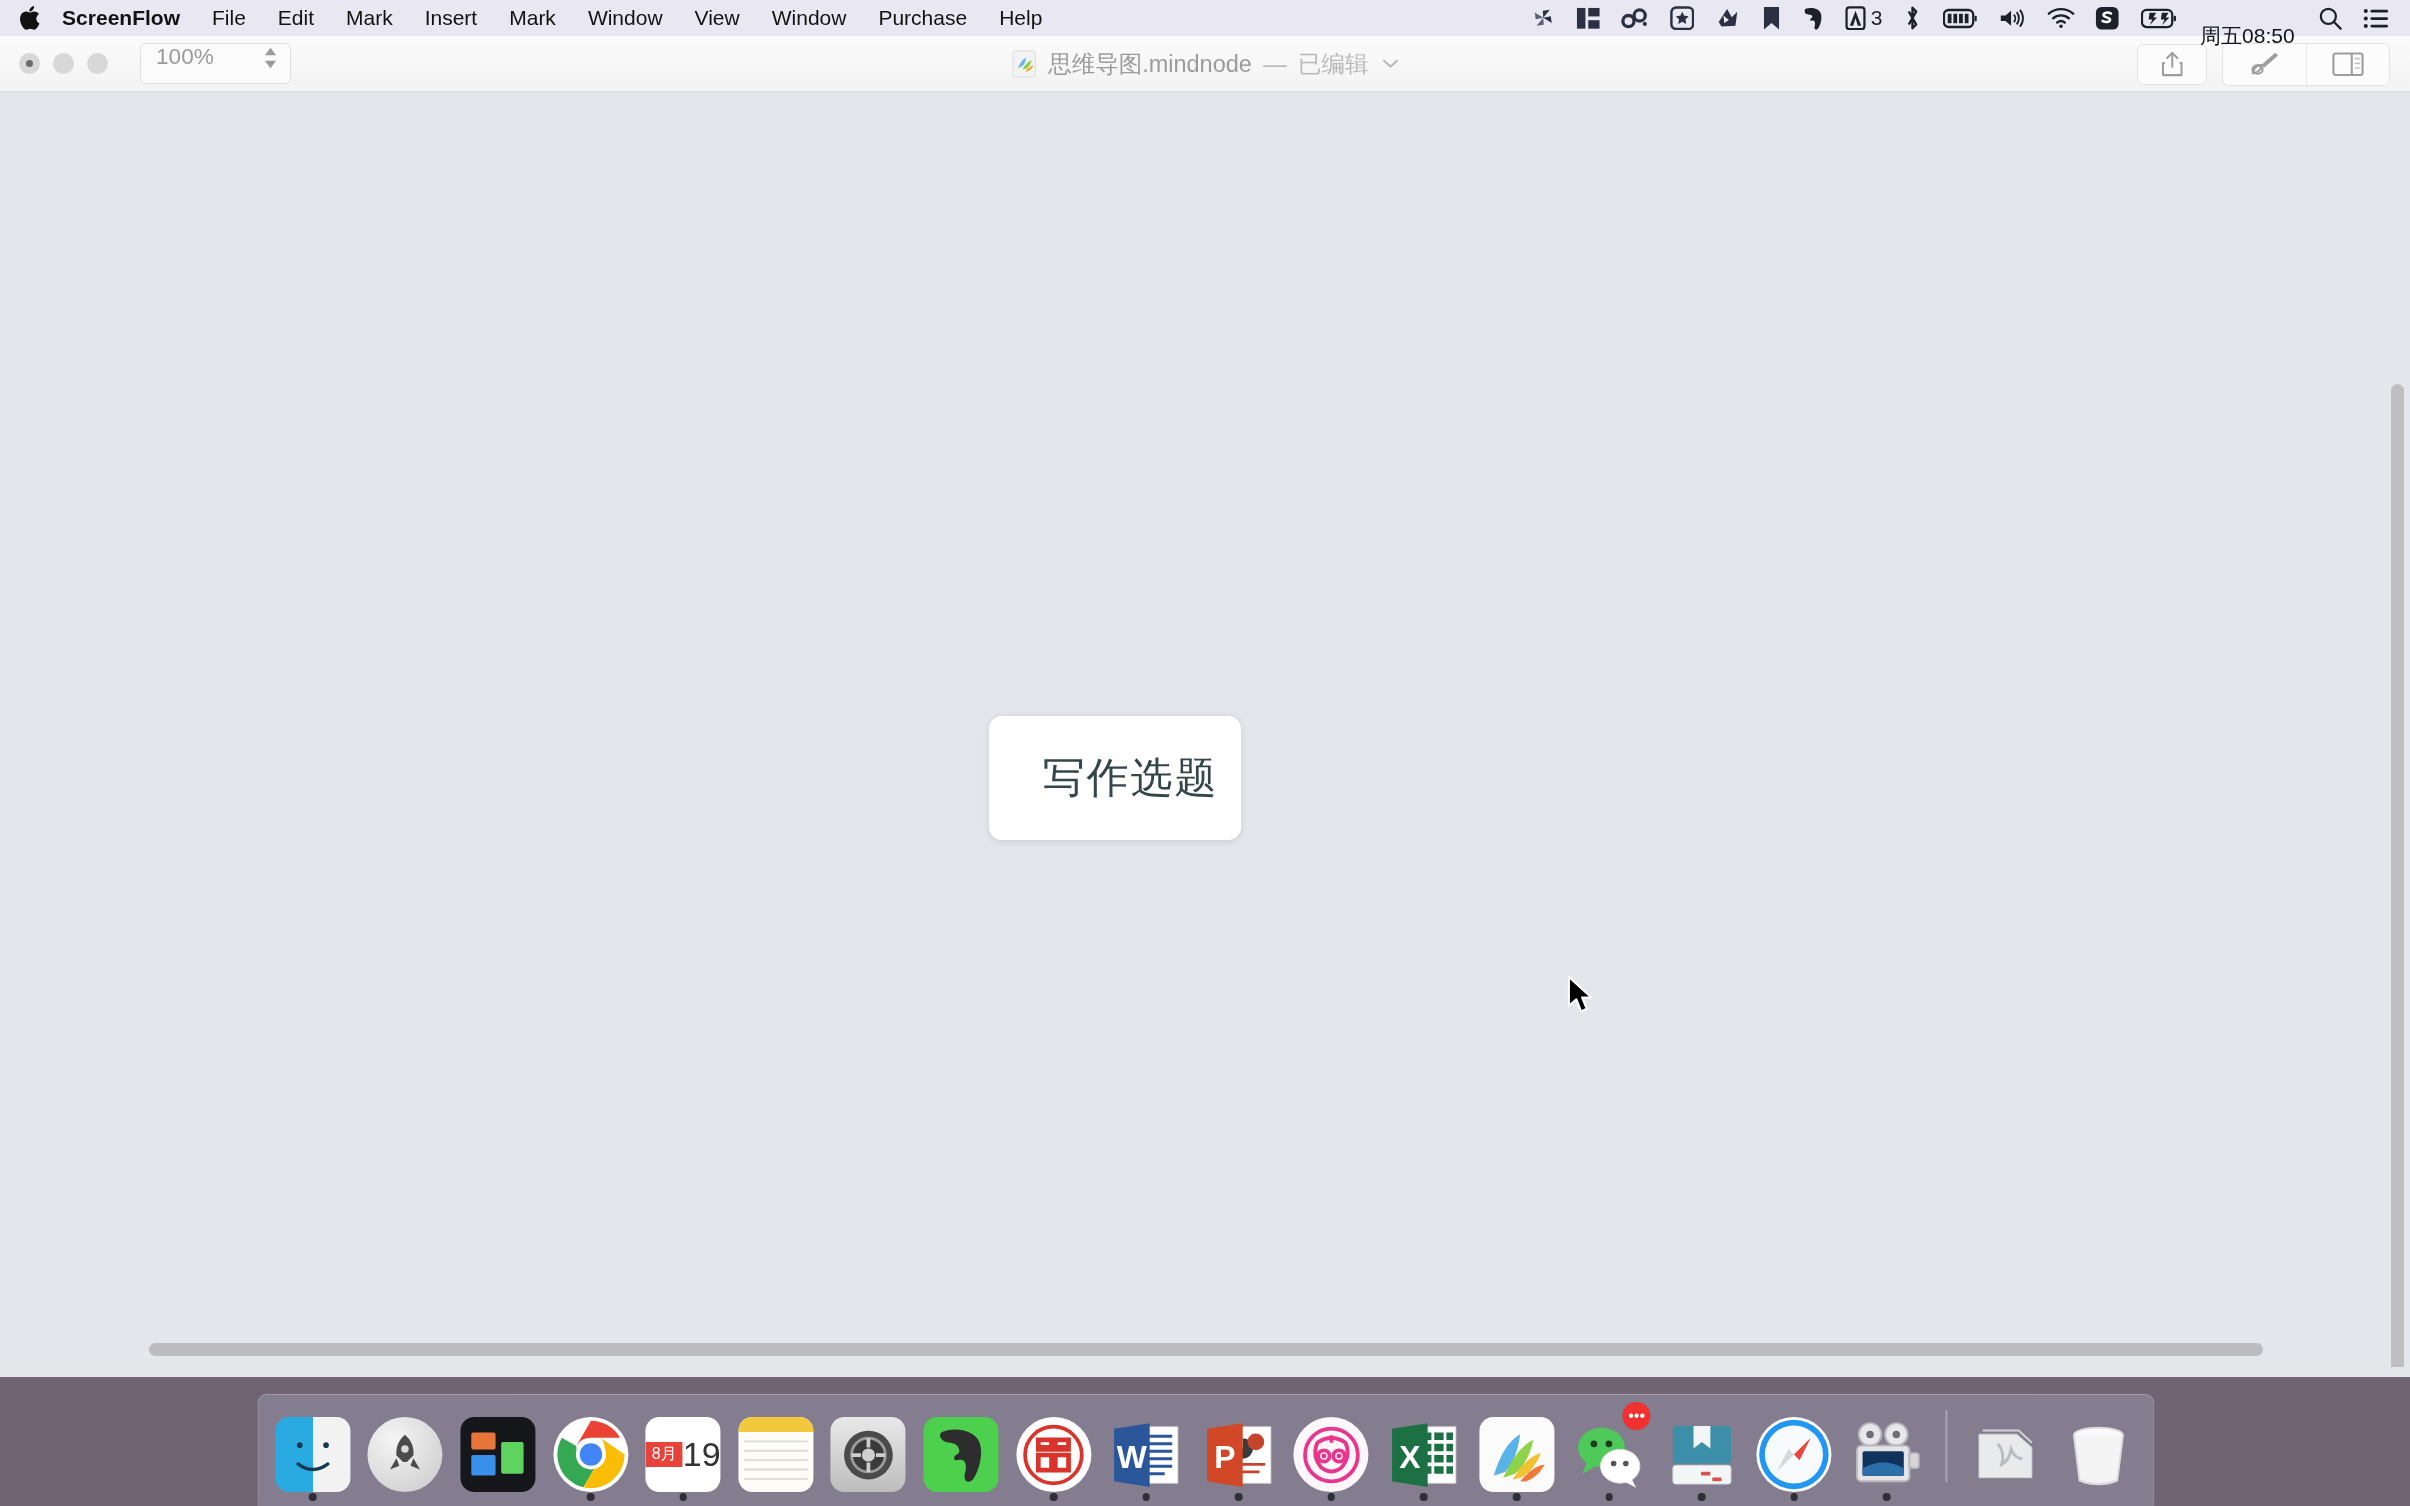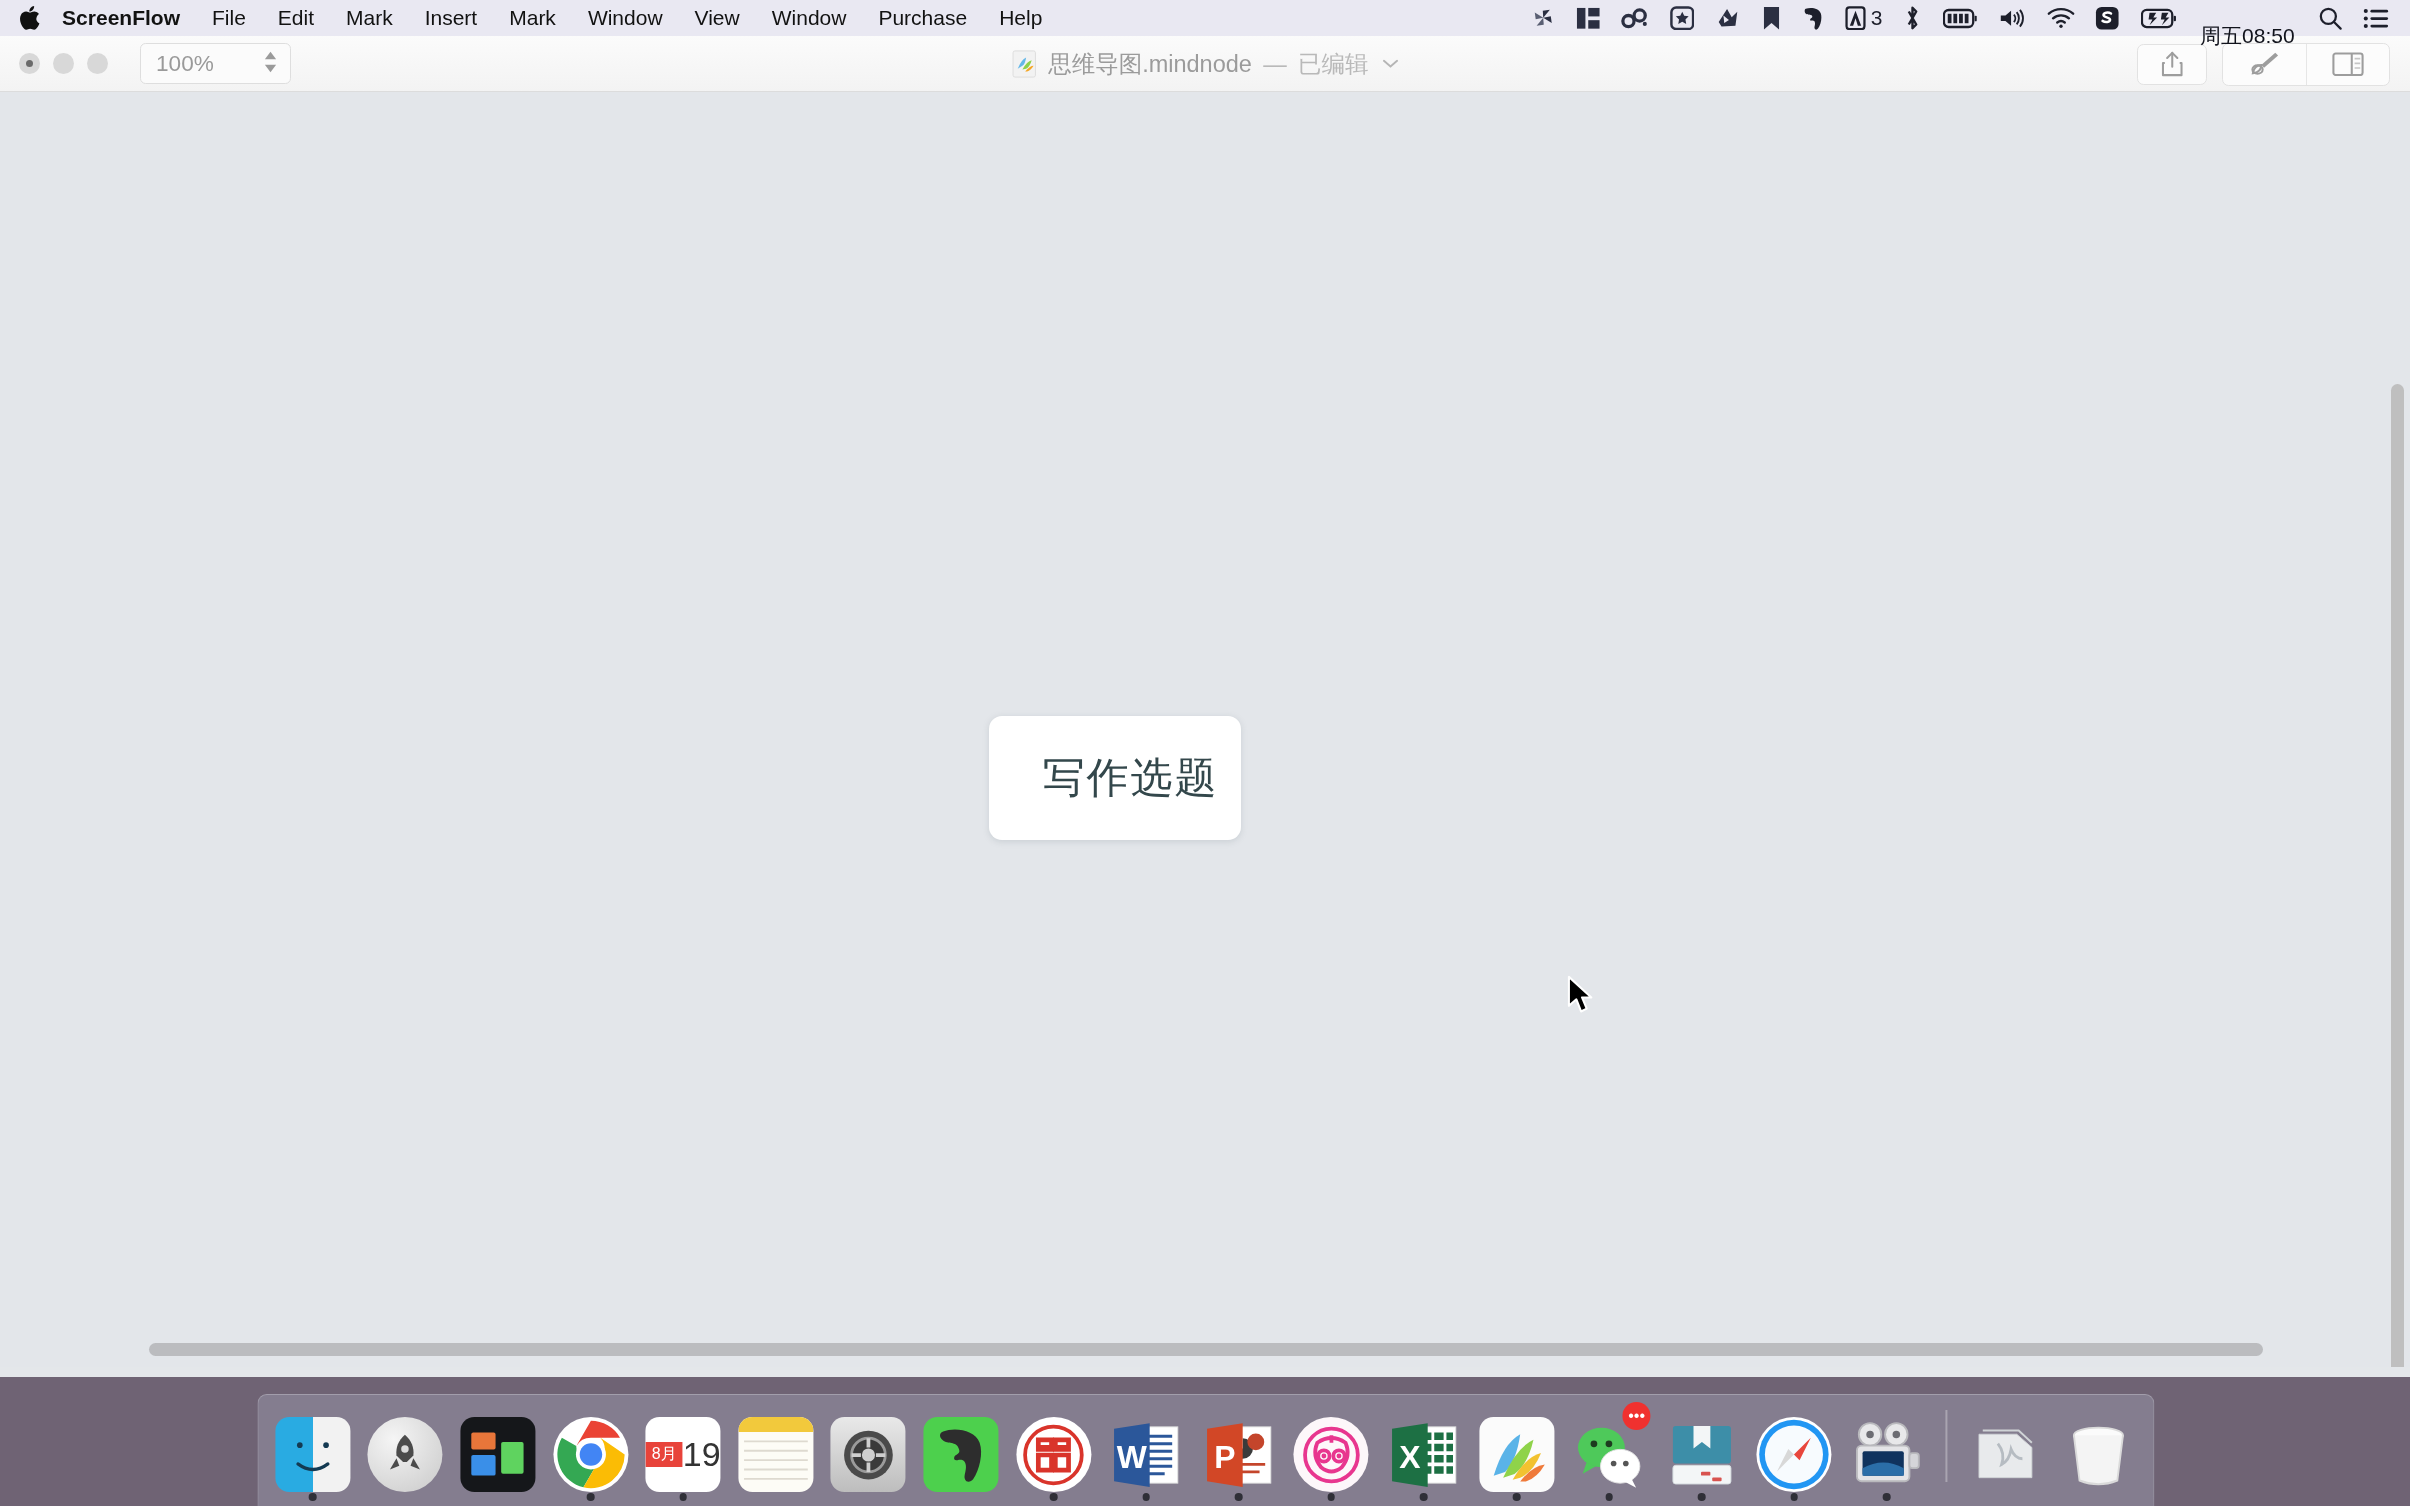--- a/index.html
+++ b/index.html
@@ -51,21 +51,21 @@
     display:flex; gap:13px; margin-left:19px; align-items:center;
   }
   .light{ width:21px;height:21px;border-radius:50%; background:#d8d8d8; position:relative;}
   .light.focus-dot::after{
     content:""; position:absolute; left:6.6px; top:6.6px; width:7.5px;height:7.5px;
     border-radius:50%; background:#6b6b6b;
   }
   .zoom-stepper{
     margin-left:32px; width:151px; height:41px;
     border:0.9px solid #dedede; border-radius:5.6px; background:#fbfbfb;
-    display:flex; align-items:center; justify-content:space-between;
+    display:flex; align-items:flex-start; justify-content:space-between;
     padding:0 11.3px 0 15px;
   }
   .zoom-value{ font-size:22.6px; color:#9a9a9a; }
   .title-center{
     position:absolute; left:0; right:0; top:0; height:56px;
     display:flex; align-items:center; justify-content:center; gap:11.3px;
     pointer-events:none;
   }
   .doc-icon{ width:24.5px;height:28px; border-radius:2.8px; }
   .doc-title{ font-size:23.5px; color:#9b9b9b; }

